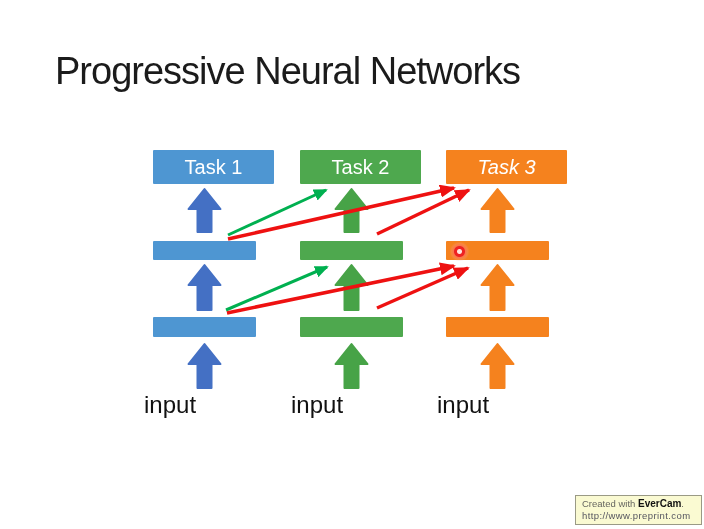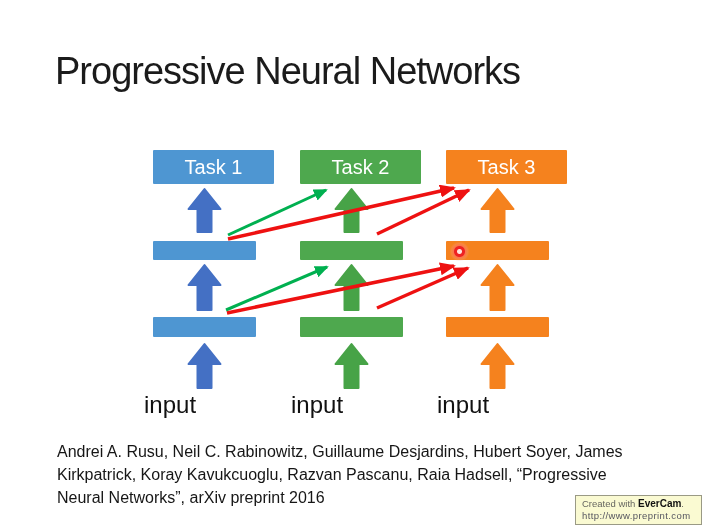--- a/index.html
+++ b/index.html
@@ -13,21 +13,21 @@
     white-space:nowrap;
   }
   .task-box {
     position:absolute; top:150px; width:121px; height:34px;
     display:flex; align-items:center; justify-content:center;
     color:#ffffff; font-size:20px; border-radius:1px;
   }
   .rect { position:absolute; width:103px; border-radius:1px; }
   .rect.mid { top:241px; height:19px; }
   .rect.low { top:317px; height:20px; }
-  .c1 { left:153px; } .c2 { left:300px; } .c3 { left:446px; }
+  .c1 { left:153px; } .c2 { left:300px; } .c3 { left:446px;font-style:italic; }
   .bg-blue   { background:var(--blue-box); }
   .bg-green  { background:var(--green-box); }
   .bg-orange { background:var(--orange-box); }
   .overlay { position:absolute; left:0; top:0; width:704px; height:529px; }
   .input-label {
     position:absolute; top:391px; width:120px; text-align:left;
     font-size:24px; color:#111111;
   }
   .il1 { left:144px; } .il2 { left:291px; } .il3 { left:437px; }
   .laser {
@@ -98,25 +98,20 @@
     <line x1="227" y1="313" x2="454" y2="266" style="stroke:var(--connector-red);stroke-width:3.5" marker-end="url(#mr)"></line>
     <line x1="377" y1="308" x2="468" y2="268" style="stroke:var(--connector-red);stroke-width:3.5" marker-end="url(#mr)"></line>
   </svg>
 
   <div class="laser"></div>
 
   <div class="input-label il1">input</div>
   <div class="input-label il2">input</div>
   <div class="input-label il3">input</div>
 
-  <div class="citation">
-    <div>Andrei A. Rusu, Neil C. Rabinowitz, Guillaume Desjardins, Hubert Soyer, James</div>
-    <div>Kirkpatrick, Koray Kavukcuoglu, Razvan Pascanu, Raia Hadsell, “Progressive</div>
-    <div>Neural Networks”, arXiv preprint 2016</div>
-  </div>
 
   <div class="badge">
     <div class="badge-line1">
       <span>Created with </span><span class="badge-brand">EverCam</span><span>.</span>
     </div>
     <div class="badge-line2">http://www.preprint.com</div>
   </div>
 
 </div>
 

